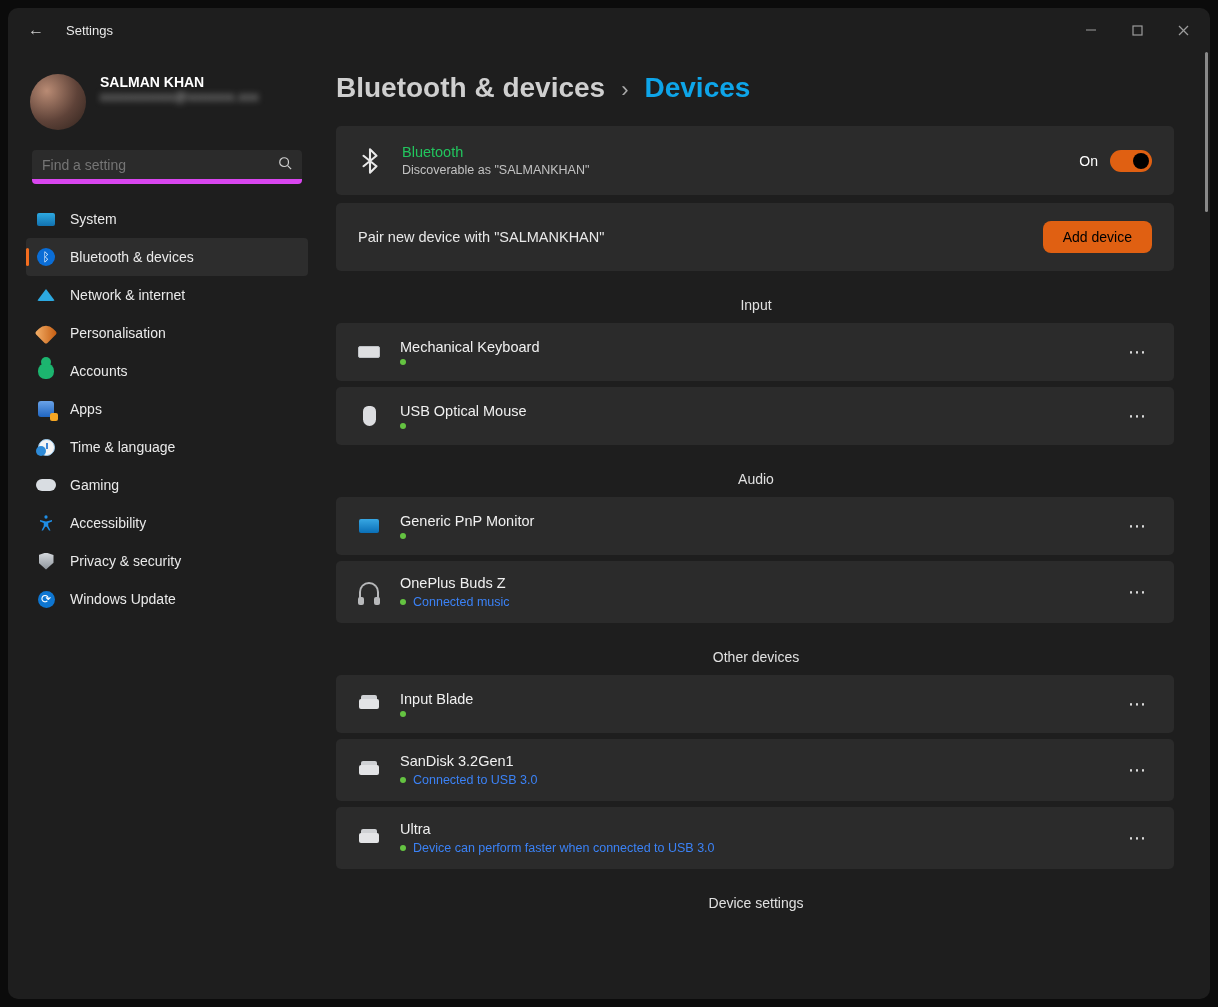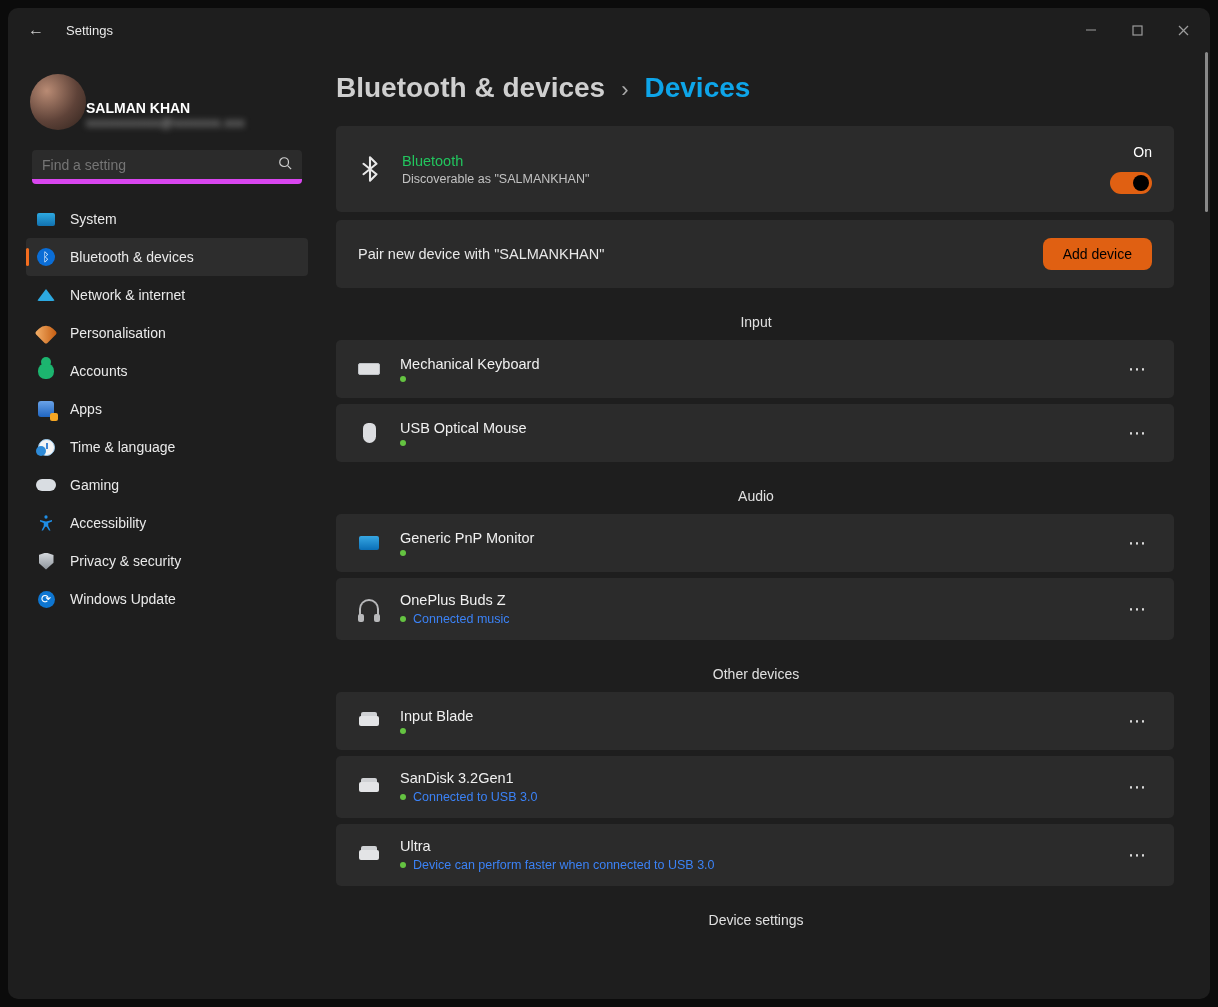--- a/index.html
+++ b/index.html
@@ -65,21 +65,22 @@
   }
   
   .sidebar {
     width: 310px;
     padding: 16px 10px 10px 18px;
     display: flex;
     flex-direction: column;
   }
   .profile {
     display: flex;
-    align-items: flex-end;
+    align-items: flex-start;
+    gap: 14px;
     padding: 6px 6px 18px 4px;
   }
   .avatar {
     width: 56px; height: 56px;
     border-radius: 50%;
     background: radial-gradient(circle at 30% 30%, #b98b74, #5e4238 55%, #2e221c);
     display: flex; align-items: center; justify-content: center;
   }
   .profile-name { font-weight: 600; font-size: 14px; }
   .profile-email {
@@ -173,21 +174,21 @@
     align-items: center;
     margin-bottom: 8px;
   }
   .card .cicon {
     width: 24px; margin-right: 20px;
     display: flex; justify-content: center;
     color: #e7e7e7; font-size: 20px;
   }
   .card .ctitle { font-size: 14.5px; color: #22c55e; }
   .card .csub { font-size: 12.5px; color: #c2c2c2; margin-top: 3px; }
-  .toggle-wrap { margin-left: auto; display:flex; align-items:flex-end; gap:12px;flex-direction:column; }
+  .toggle-wrap { margin-left: auto; display:flex; align-items:center; gap:12px; }
   .toggle-label { font-size: 14px; }
   .toggle {
     width: 42px; height: 22px; background:#e06012; border-radius: 12px;
     position: relative;
   }
   .toggle::after {
     content:""; position:absolute; right:3px; top:3px;
     width:16px;height:16px;background:#000;border-radius:50%;
   }
   .pair-row {

